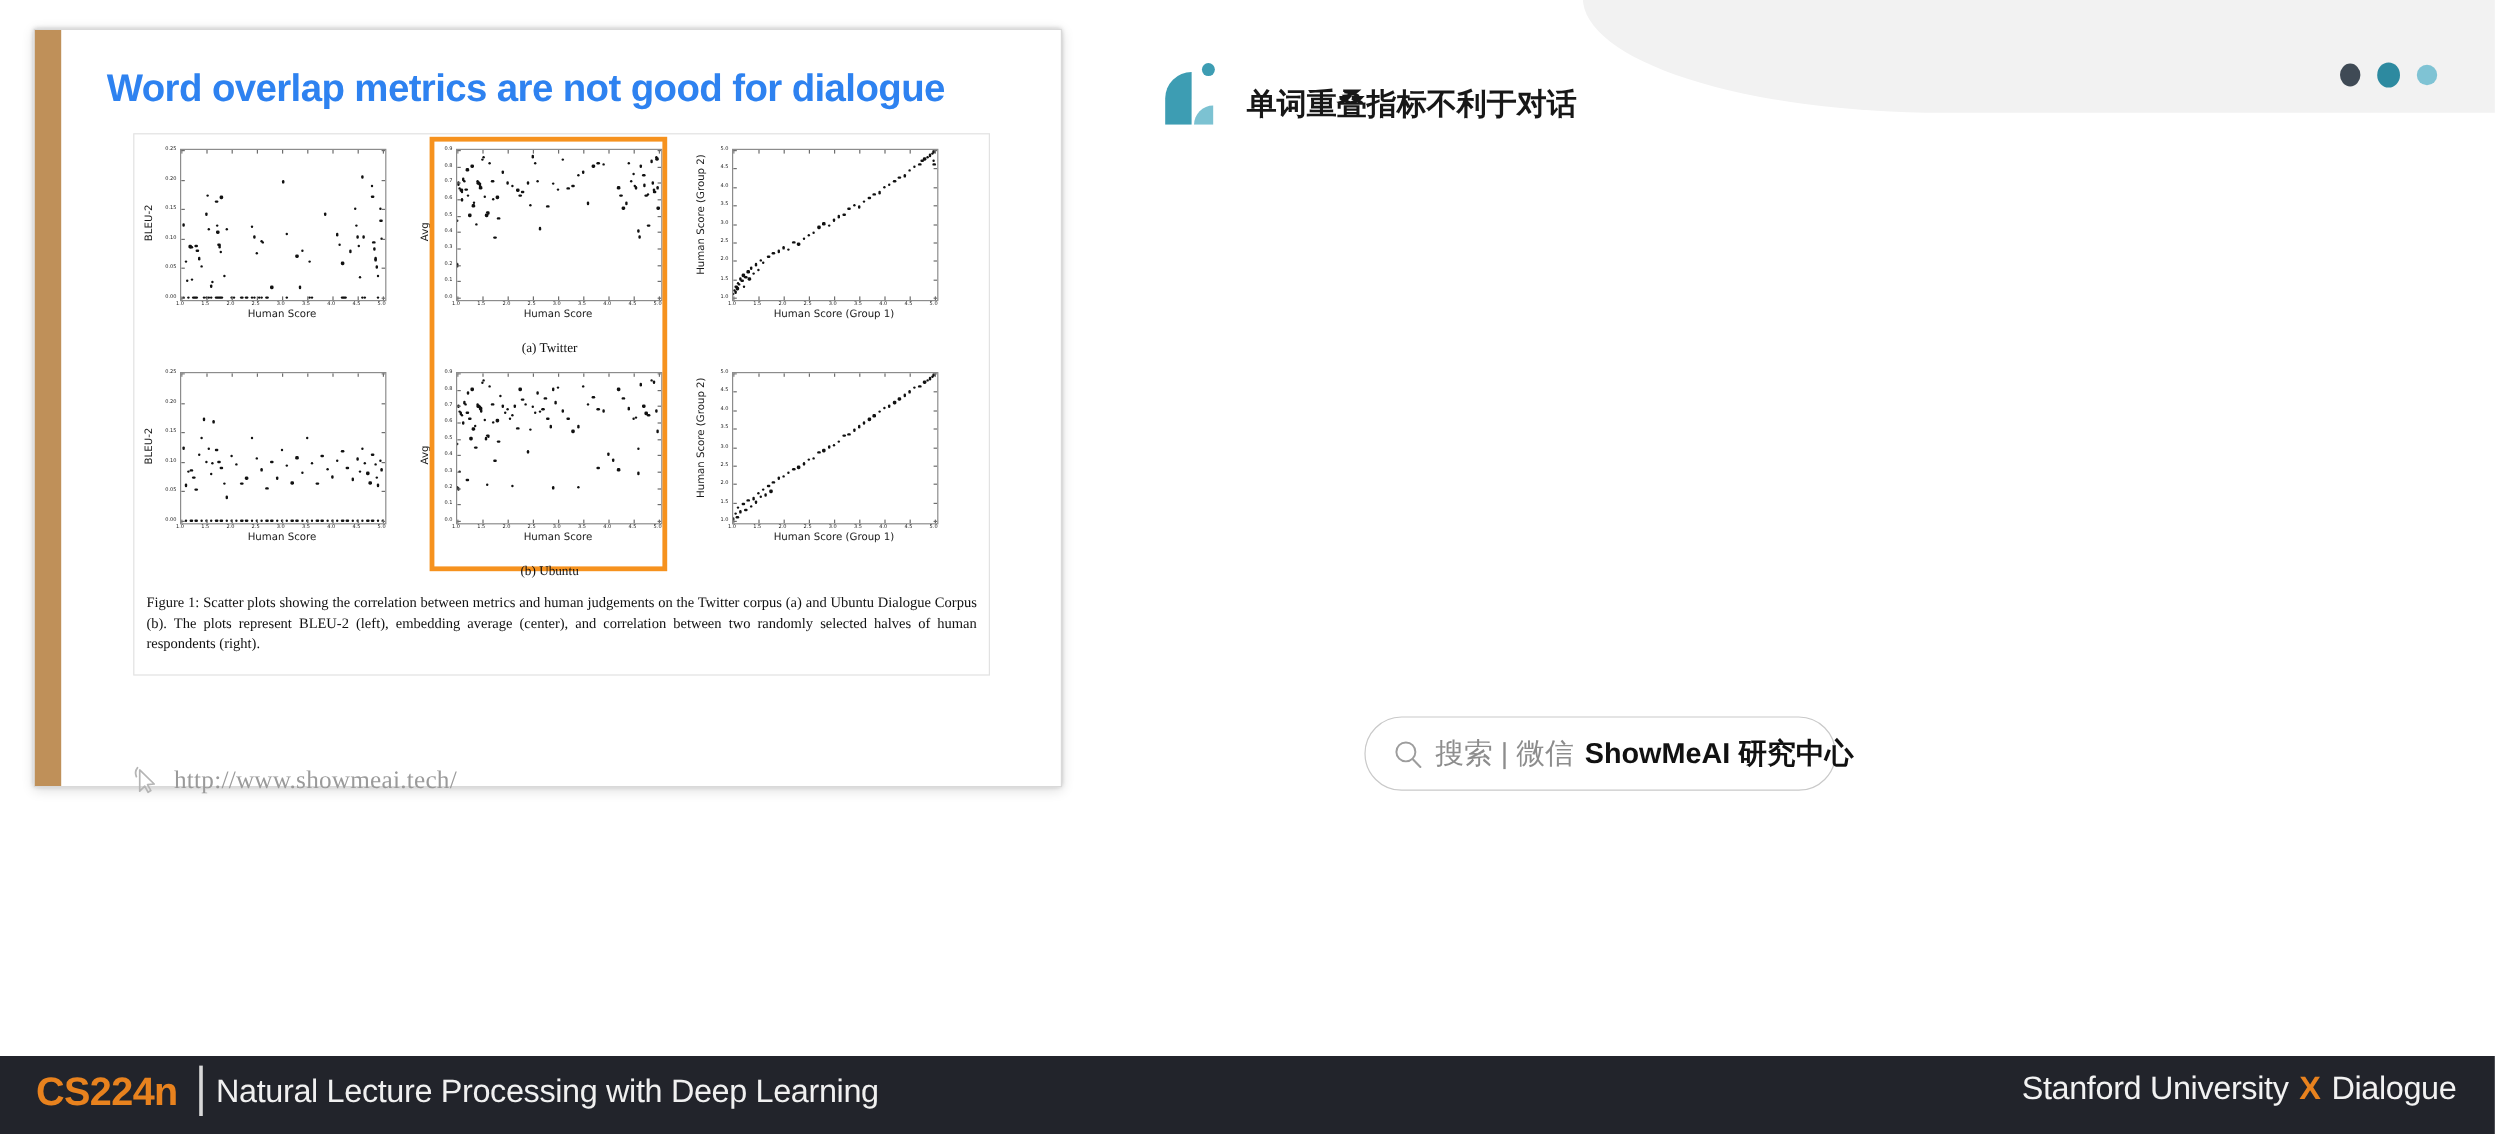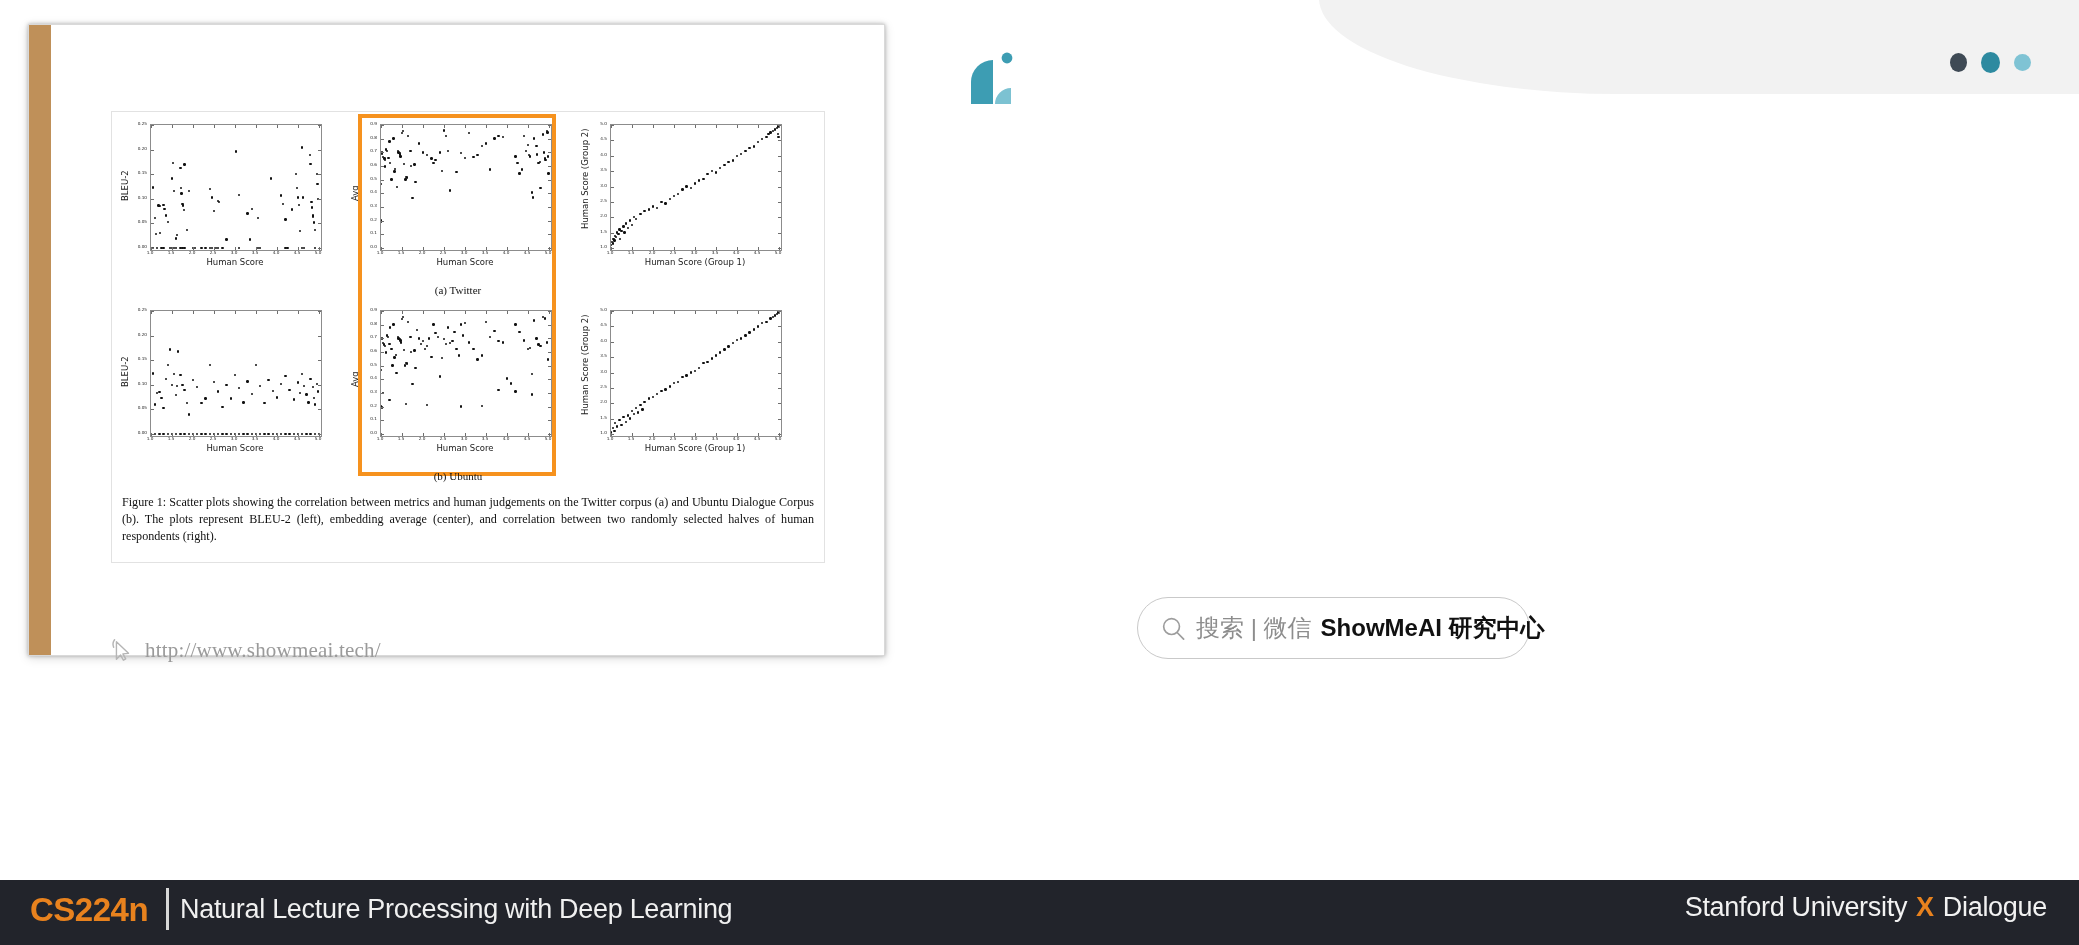--- a/index.html
+++ b/index.html
@@ -138,20 +138,21 @@
   }
   #bar-x{color:#e8821e;font-weight:bold;}
 </style>
 </head>
 <body>
 
 <div id="slide-stage">
   <div id="slide-card">
     <div id="slide-accent-bar"></div>
 
+    <div id="slide-title">Word overlap metrics are not good for dialogue</div>
 
     <div id="figure-block">
 
       <div id="fig-rows">
           <div class="panel" style="left: 0px; top: 0px;">
             <div class="plotbox" style="left: 38px; top: 12px; width: 170px; height: 125px;">
               <span class="dot" style="left: 0.9px; top: 61.284px;"></span>
               <span class="dot" style="left: 3px; top: 91.788px;"></span>
               <span class="dot" style="left: 3.84px; top: 107.532px;"></span>
               <span class="dot" style="left: 6.36px; top: 79.488px;"></span>
@@ -989,20 +990,21 @@
 <div id="right-pane">
   <div id="header-blob"></div>
 
 
   <svg id="deco-logo" viewBox="0 0 80 52">
     <circle cx="40" cy="6" r="5.4" fill="#3d9db3"></circle>
     <path d="M4 52 L4 30 a22 22 0 0 1 22 -22 L26 52 Z" fill="#3d9db3"></path>
     <path d="M28 52 a16 16 0 0 1 16 -16 L44 52 Z" fill="#7cc2d2"></path>
   </svg>
 
+  <div id="cn-subtitle">单词重叠指标不利于对话</div>
 
   <div id="dots-deco">
     <span class="deco-dot" style="width:17px;height:19px;background:#3f4a55;"></span>
     <span class="deco-dot" style="width:19px;height:21px;background:#2d8aa0;"></span>
     <span class="deco-dot" style="width:17px;height:17px;background:#7fc3d4;"></span>
   </div>
 
   <div id="search-pill">
     <svg id="search-glass" viewBox="0 0 28 28">
       <circle cx="12" cy="12" r="8.2" fill="none" stroke="#9d9d9d" stroke-width="1.7"></circle>

